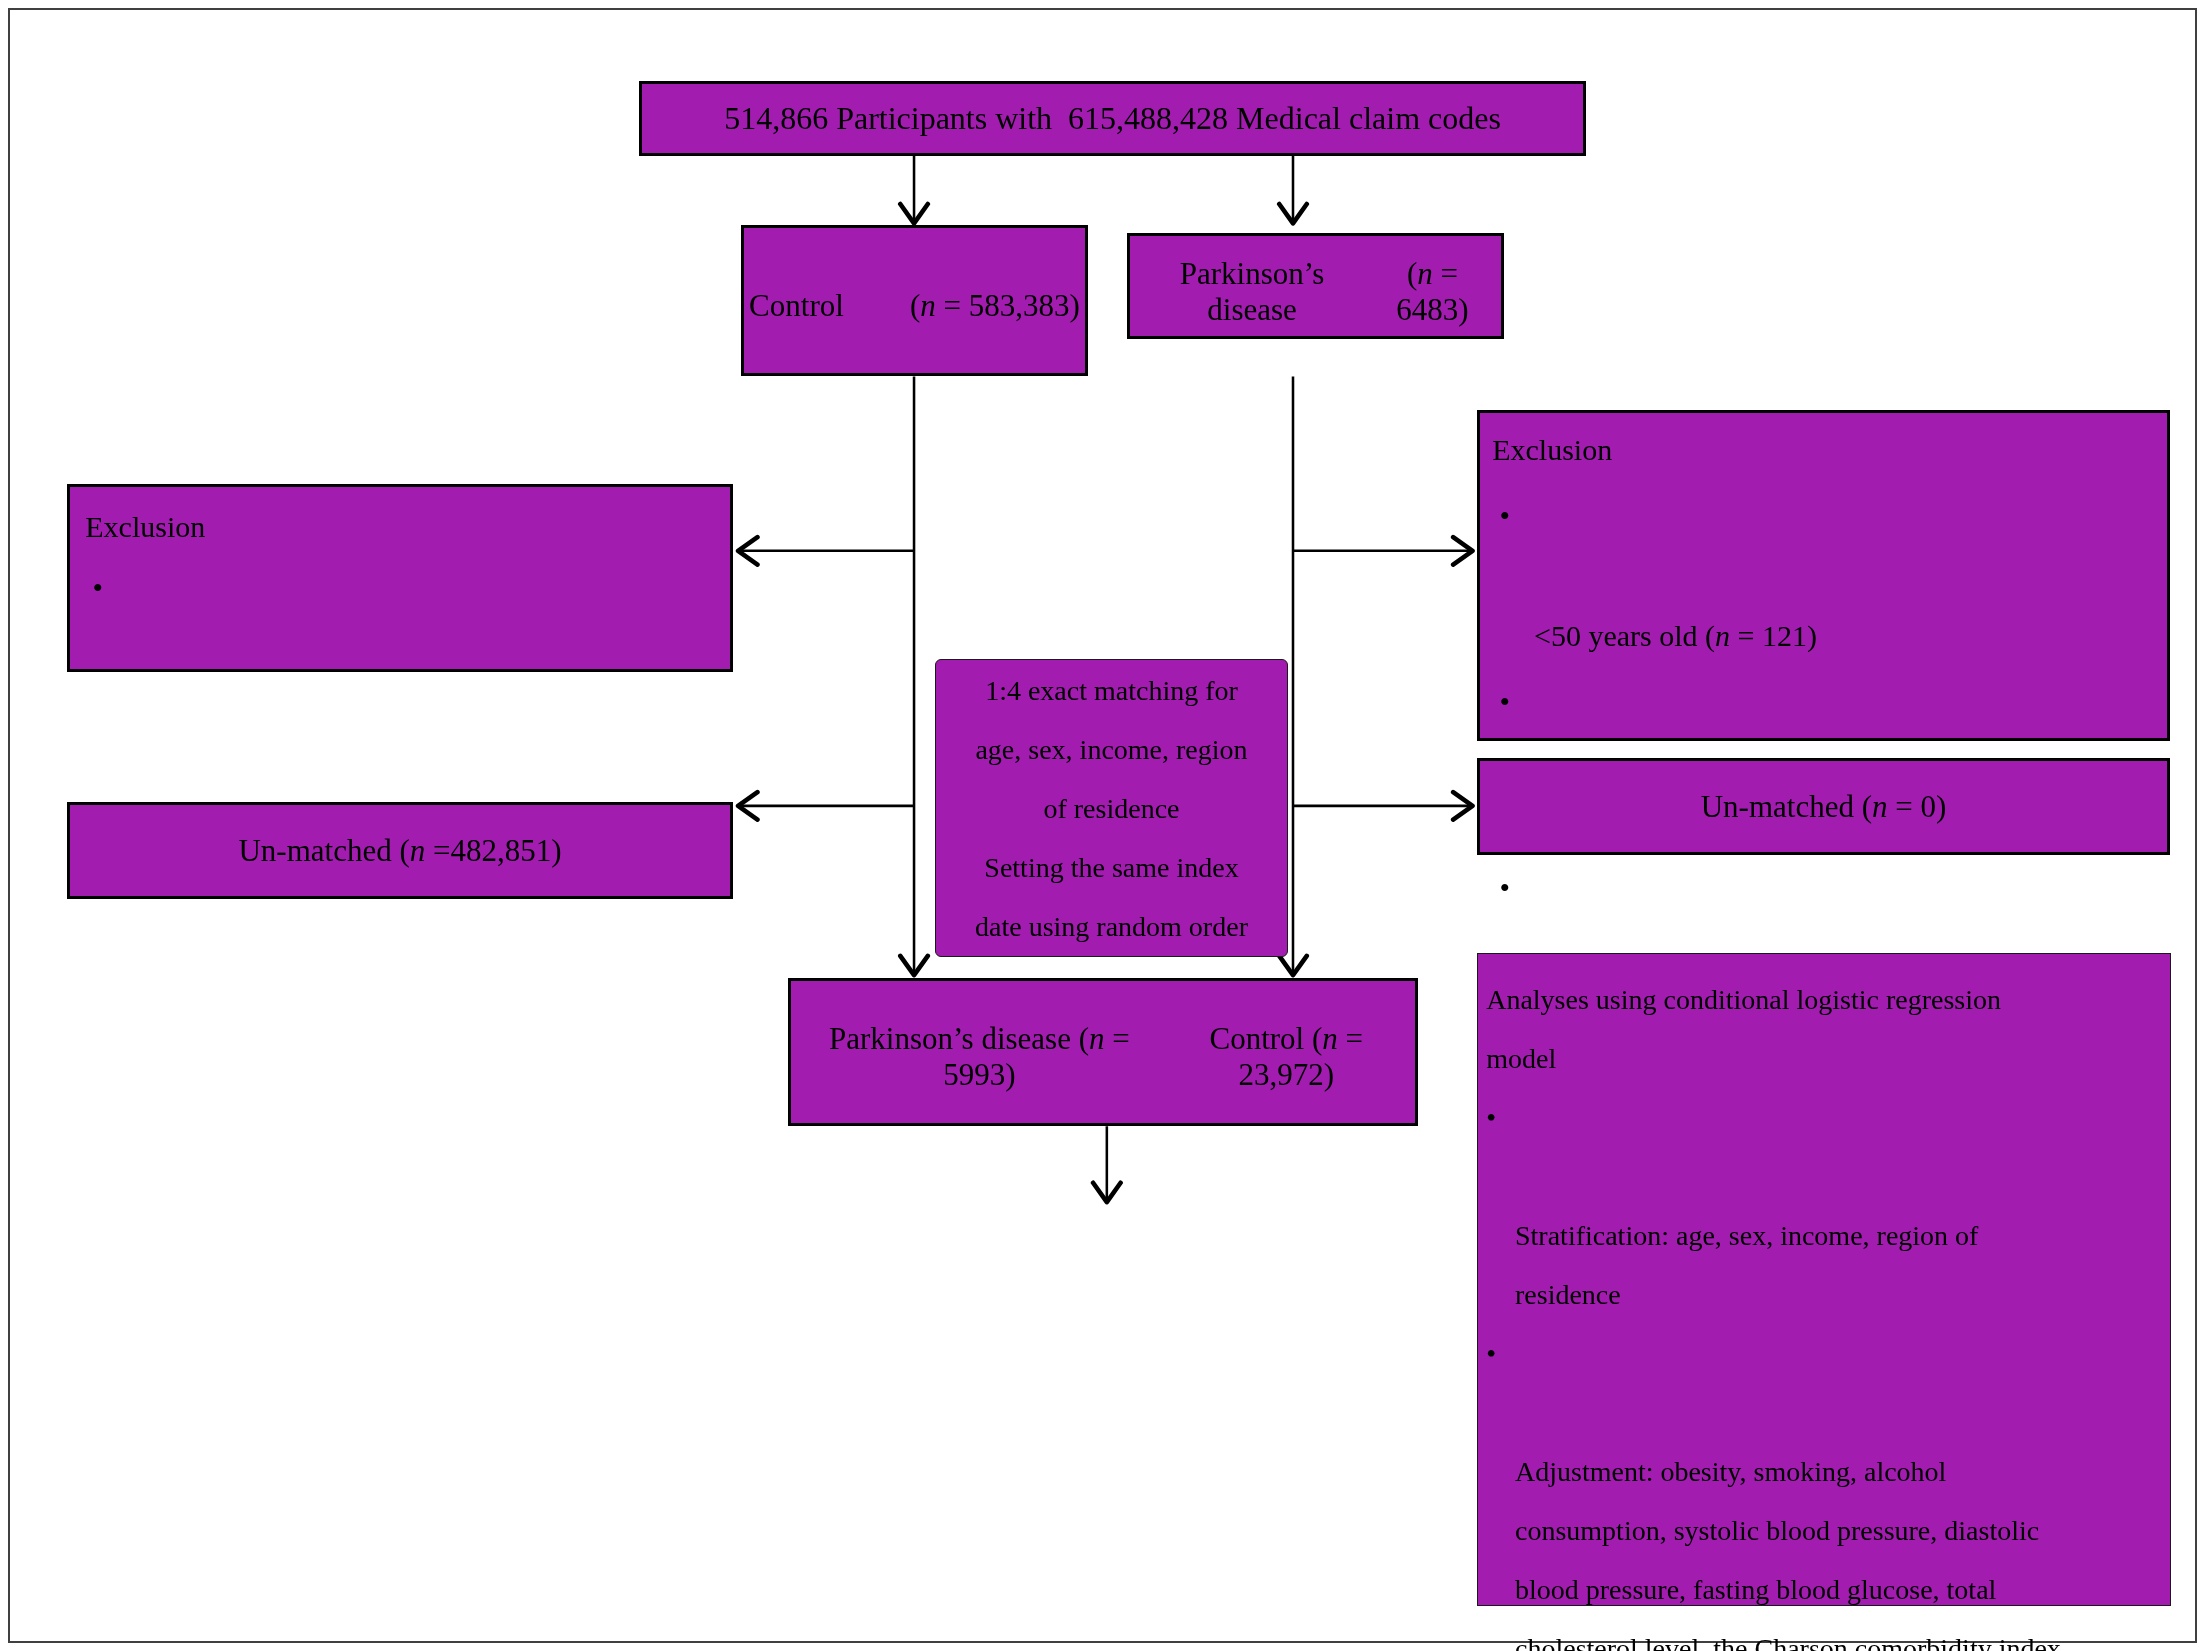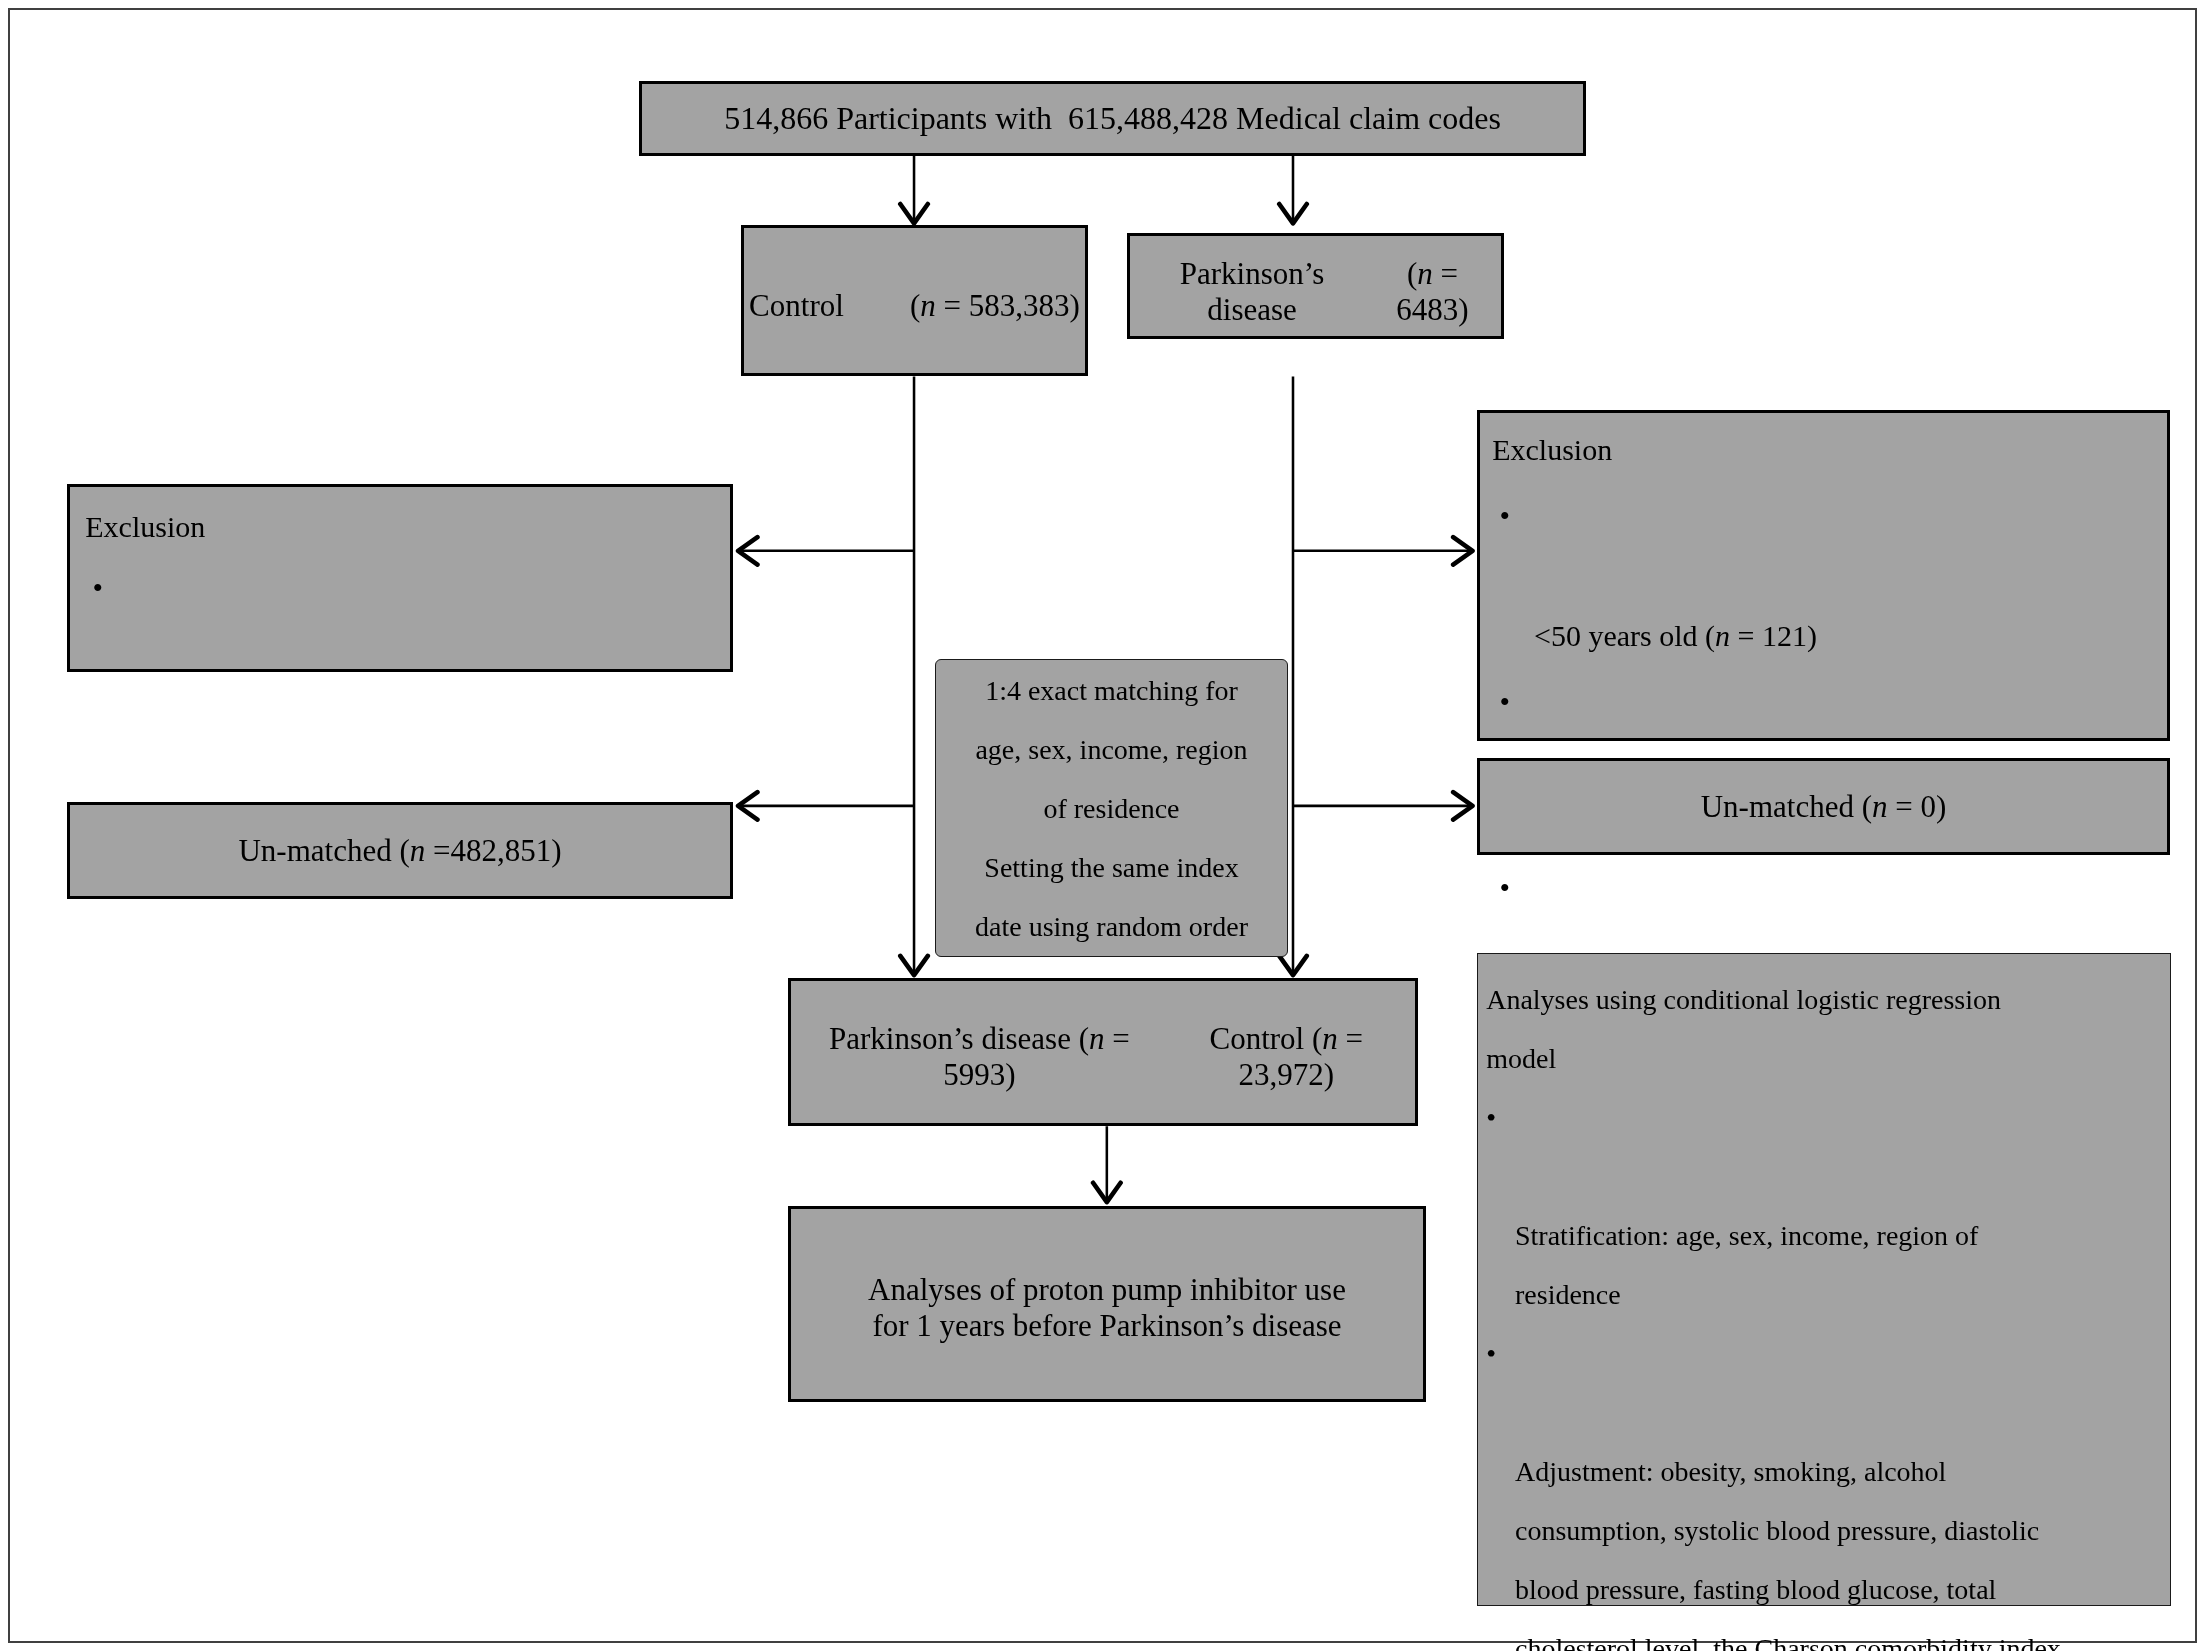--- a/index.html
+++ b/index.html
@@ -3,21 +3,21 @@
 <meta charset="utf-8">
 <style>
   html,body{margin:0;padding:0;background:#fff;}
   .figure{position:relative;width:2205px;height:1651px;background:#ffffff;
           font-family:"Liberation Serif","DejaVu Serif",serif;color:#000;overflow:hidden;}
   .frame{position:absolute;left:8.2px;top:8.2px;right:8.2px;bottom:8.2px;
          border:2.6px solid #404040;background:transparent;}
   .arrows{position:absolute;left:0;top:0;}
   .al{stroke:#000;stroke-width:5;fill:none;}
   .ah{stroke:#000;stroke-width:9;fill:none;stroke-linecap:round;stroke-linejoin:round;}
-  .box{position:absolute;background:#a3a3a3;border:3.1px solid #000;box-sizing:border-box;}
+  .box{position:absolute;background:#a21caf;border:3.1px solid #000;box-sizing:border-box;}
   .thin2{border-width:1px;border-color:#1a1a1a;border-radius:6px;}
   .thin3{border-width:1.5px;border-color:#1a1a1a;}
   .single{display:flex;align-items:center;justify-content:center;text-align:center;}
   .twoline{display:flex;flex-direction:row;justify-content:space-between;align-items:center;text-align:center;}
   .pre{white-space:pre-line;}
   .keepws{white-space:pre-wrap;}
   .bullet-item{position:relative;}
   .blt{position:absolute;top:0;}
   i{font-style:italic;}
 
@@ -129,24 +129,20 @@
 
   <div class="box single" id="right-unm">
     <div><span>Un-matched (</span><i>n</i><span> = 0)</span></div>
   </div>
 
   <div class="box twoline" id="central-box">
     <div><span>Parkinson’s disease (</span><i>n</i><span> = 5993)</span></div>
     <div><span>Control (</span><i>n</i><span> = 23,972)</span></div>
   </div>
 
-  <div class="box single" id="bottom-box">
-    <div class="pre">Analyses of proton pump inhibitor use
-for 1 years before Parkinson’s disease</div>
-  </div>
 
   <div class="box thin3" id="right-big">
     <div class="intro pre">Analyses using conditional logistic regression
 model</div>
     <div class="bullet-item pre">
       <span class="blt">•</span>
       <span><span>Stratification: age, sex, income, region of
 residence</span></span>
     </div>
     <div class="bullet-item pre">

